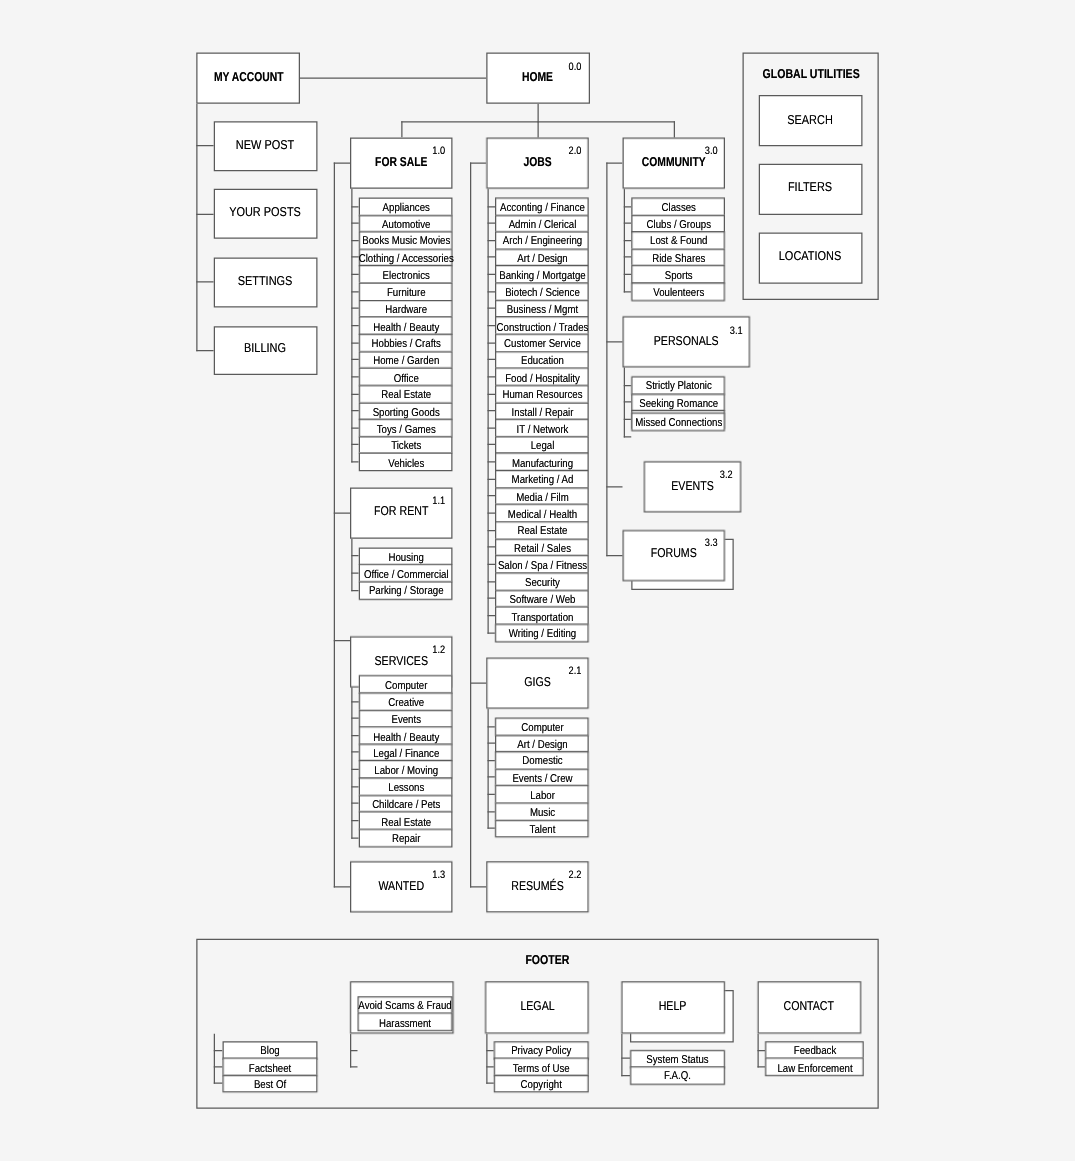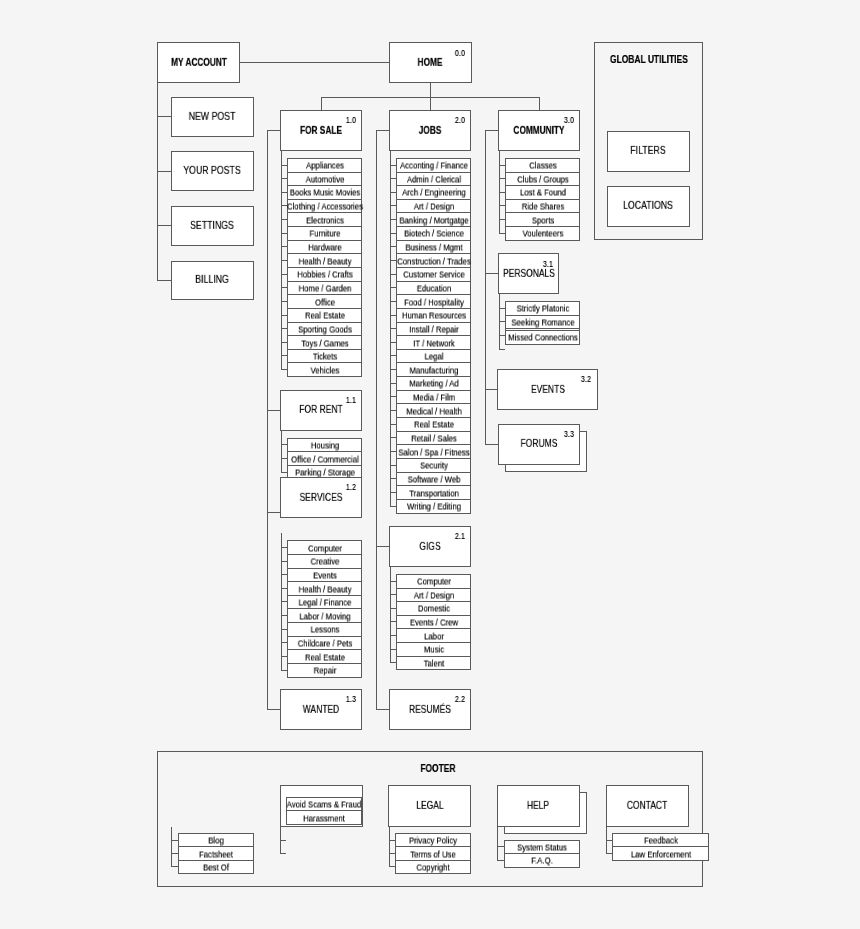--- a/index.html
+++ b/index.html
@@ -62,20 +62,23 @@
       <span class="lbl">YOUR POSTS</span>
     </div>
 <div class="box sub" style="left:170.9px;top:205.9px;width:83px;height:39.9px">
       <span class="lbl">SETTINGS</span>
     </div>
 <div class="box sub" style="left:170.9px;top:260.5px;width:83px;height:39.9px">
       <span class="lbl">BILLING</span>
     </div>
 <div class="panel" style="left:593.6px;top:42px;width:109.8px;height:198.4px"></div>
 <div class="gu-title" style="left:593.6px;top:55.2px;width:109.8px;height:12px">GLOBAL UTILITIES</div>
+<div class="box sub" style="left:606.8px;top:76.1px;width:83.2px;height:40.9px">
+      <span class="lbl">SEARCH</span>
+    </div>
 <div class="box sub" style="left:606.8px;top:130.9px;width:83.2px;height:40.9px">
       <span class="lbl">FILTERS</span>
     </div>
 <div class="box sub" style="left:606.8px;top:185.7px;width:83.2px;height:40.9px">
       <span class="lbl">LOCATIONS</span>
     </div>
 <div class="ln" style="left:266.6px;top:130px;width:1px;height:580px"></div>
 <div class="ln" style="left:266.6px;top:130px;width:13.6px;height:1px"></div>
 <div class="ln" style="left:266.6px;top:409.9px;width:13.6px;height:1px"></div>
 <div class="ln" style="left:266.6px;top:512.4px;width:13.6px;height:1px"></div>
@@ -174,21 +177,21 @@
 <div class="ln" style="left:280.7px;top:546.92px;width:6.3px;height:1px"></div>
 <div class="ln" style="left:280.7px;top:560.56px;width:6.3px;height:1px"></div>
 <div class="ln" style="left:280.7px;top:574.2px;width:6.3px;height:1px"></div>
 <div class="ln" style="left:280.7px;top:587.84px;width:6.3px;height:1px"></div>
 <div class="ln" style="left:280.7px;top:601.48px;width:6.3px;height:1px"></div>
 <div class="ln" style="left:280.7px;top:615.12px;width:6.3px;height:1px"></div>
 <div class="ln" style="left:280.7px;top:628.76px;width:6.3px;height:1px"></div>
 <div class="ln" style="left:280.7px;top:642.4px;width:6.3px;height:1px"></div>
 <div class="ln" style="left:280.7px;top:656.04px;width:6.3px;height:1px"></div>
 <div class="ln" style="left:280.7px;top:669.68px;width:6.3px;height:1px"></div>
-<div class="box hdr lvl2" style="left:280.2px;top:477px;width:82.1px;height:41px">
+<div class="box hdr lvl2" style="left:280.2px;top:509px;width:82.1px;height:41px">
       <span class="ref">1.2</span>
       <span class="lbl">SERVICES</span>
     </div>
 <div class="itemlist" style="left:287px;top:540.3px;width:75.3px;height:137.4px">
 <div class="item" style="top:0px">
         <span>Computer</span>
       </div>
 <div class="item" style="top:13.64px">
         <span>Creative</span>
       </div>
@@ -409,39 +412,39 @@
       </div>
 <div class="item" style="top:68.2px">
         <span>Voulenteers</span>
       </div>
 </div>
 <div class="ln" style="left:498.8px;top:294.2px;width:1px;height:55.44px"></div>
 <div class="ln" style="left:498.8px;top:307.72px;width:6.3px;height:1px"></div>
 <div class="ln" style="left:498.8px;top:321.36px;width:6.3px;height:1px"></div>
 <div class="ln" style="left:498.8px;top:335px;width:6.3px;height:1px"></div>
 <div class="ln" style="left:498.8px;top:348.64px;width:6.3px;height:1px"></div>
-<div class="box hdr lvl2" style="left:498.3px;top:253.2px;width:61px;height:41px">
+<div class="box hdr lvl2" style="left:498.3px;top:253.2px;width:102px;height:41px">
       <span class="ref">3.1</span>
       <span class="lbl">PERSONALS</span>
     </div>
 <div class="itemlist" style="left:505.1px;top:301.1px;width:75.3px;height:55.56px">
 <div class="item" style="top:0px">
         <span>Strictly Platonic</span>
       </div>
 <div class="item" style="top:13.64px">
         <span>Seeking Romance</span>
       </div>
 <div class="item" style="top:27.28px">
         <span>Casual Encounters</span>
       </div>
 <div class="item" style="top:29px">
         <span>Missed Connections</span>
       </div>
 </div>
-<div class="box hdr lvl2" style="left:497px;top:369px;width:101px;height:41px">
+<div class="box hdr lvl2" style="left:515px;top:369px;width:78px;height:41px">
       <span class="ref">3.2</span>
       <span class="lbl">EVENTS</span>
     </div>
 <div class="box shadow" style="left:505.3px;top:430.8px;width:82.1px;height:41px"></div>
 <div class="box hdr lvl2" style="left:498.3px;top:423.8px;width:82.1px;height:41px">
       <span class="ref">3.3</span>
       <span class="lbl">FORUMS</span>
     </div>
 <div class="panel" style="left:157.2px;top:751px;width:545.8px;height:135.6px"></div>
 <div class="gu-title" style="left:165.2px;top:764.2px;width:545.8px;height:12px">FOOTER</div>
@@ -506,21 +509,21 @@
 <div class="item" style="top:13.23px">
         <span>F.A.Q.</span>
       </div>
 </div>
 <div class="ln" style="left:606.1px;top:826.6px;width:1px;height:27.14px"></div>
 <div class="ln" style="left:606.1px;top:839.51px;width:6.3px;height:1px"></div>
 <div class="ln" style="left:606.1px;top:852.75px;width:6.3px;height:1px"></div>
 <div class="box hdr lvl2" style="left:605.6px;top:785.2px;width:83px;height:41.4px">
       <span class="lbl">CONTACT</span>
     </div>
-<div class="itemlist" style="left:612.4px;top:833.1px;width:97px;height:27.46px">
+<div class="itemlist" style="left:612.4px;top:833.1px;width:79px;height:27.46px">
 <div class="item" style="top:0px">
         <span>Feedback</span>
       </div>
 <div class="item" style="top:13.23px">
         <span>Law Enforcement</span>
       </div>
 </div>
 </div>
 
 </body></html>

